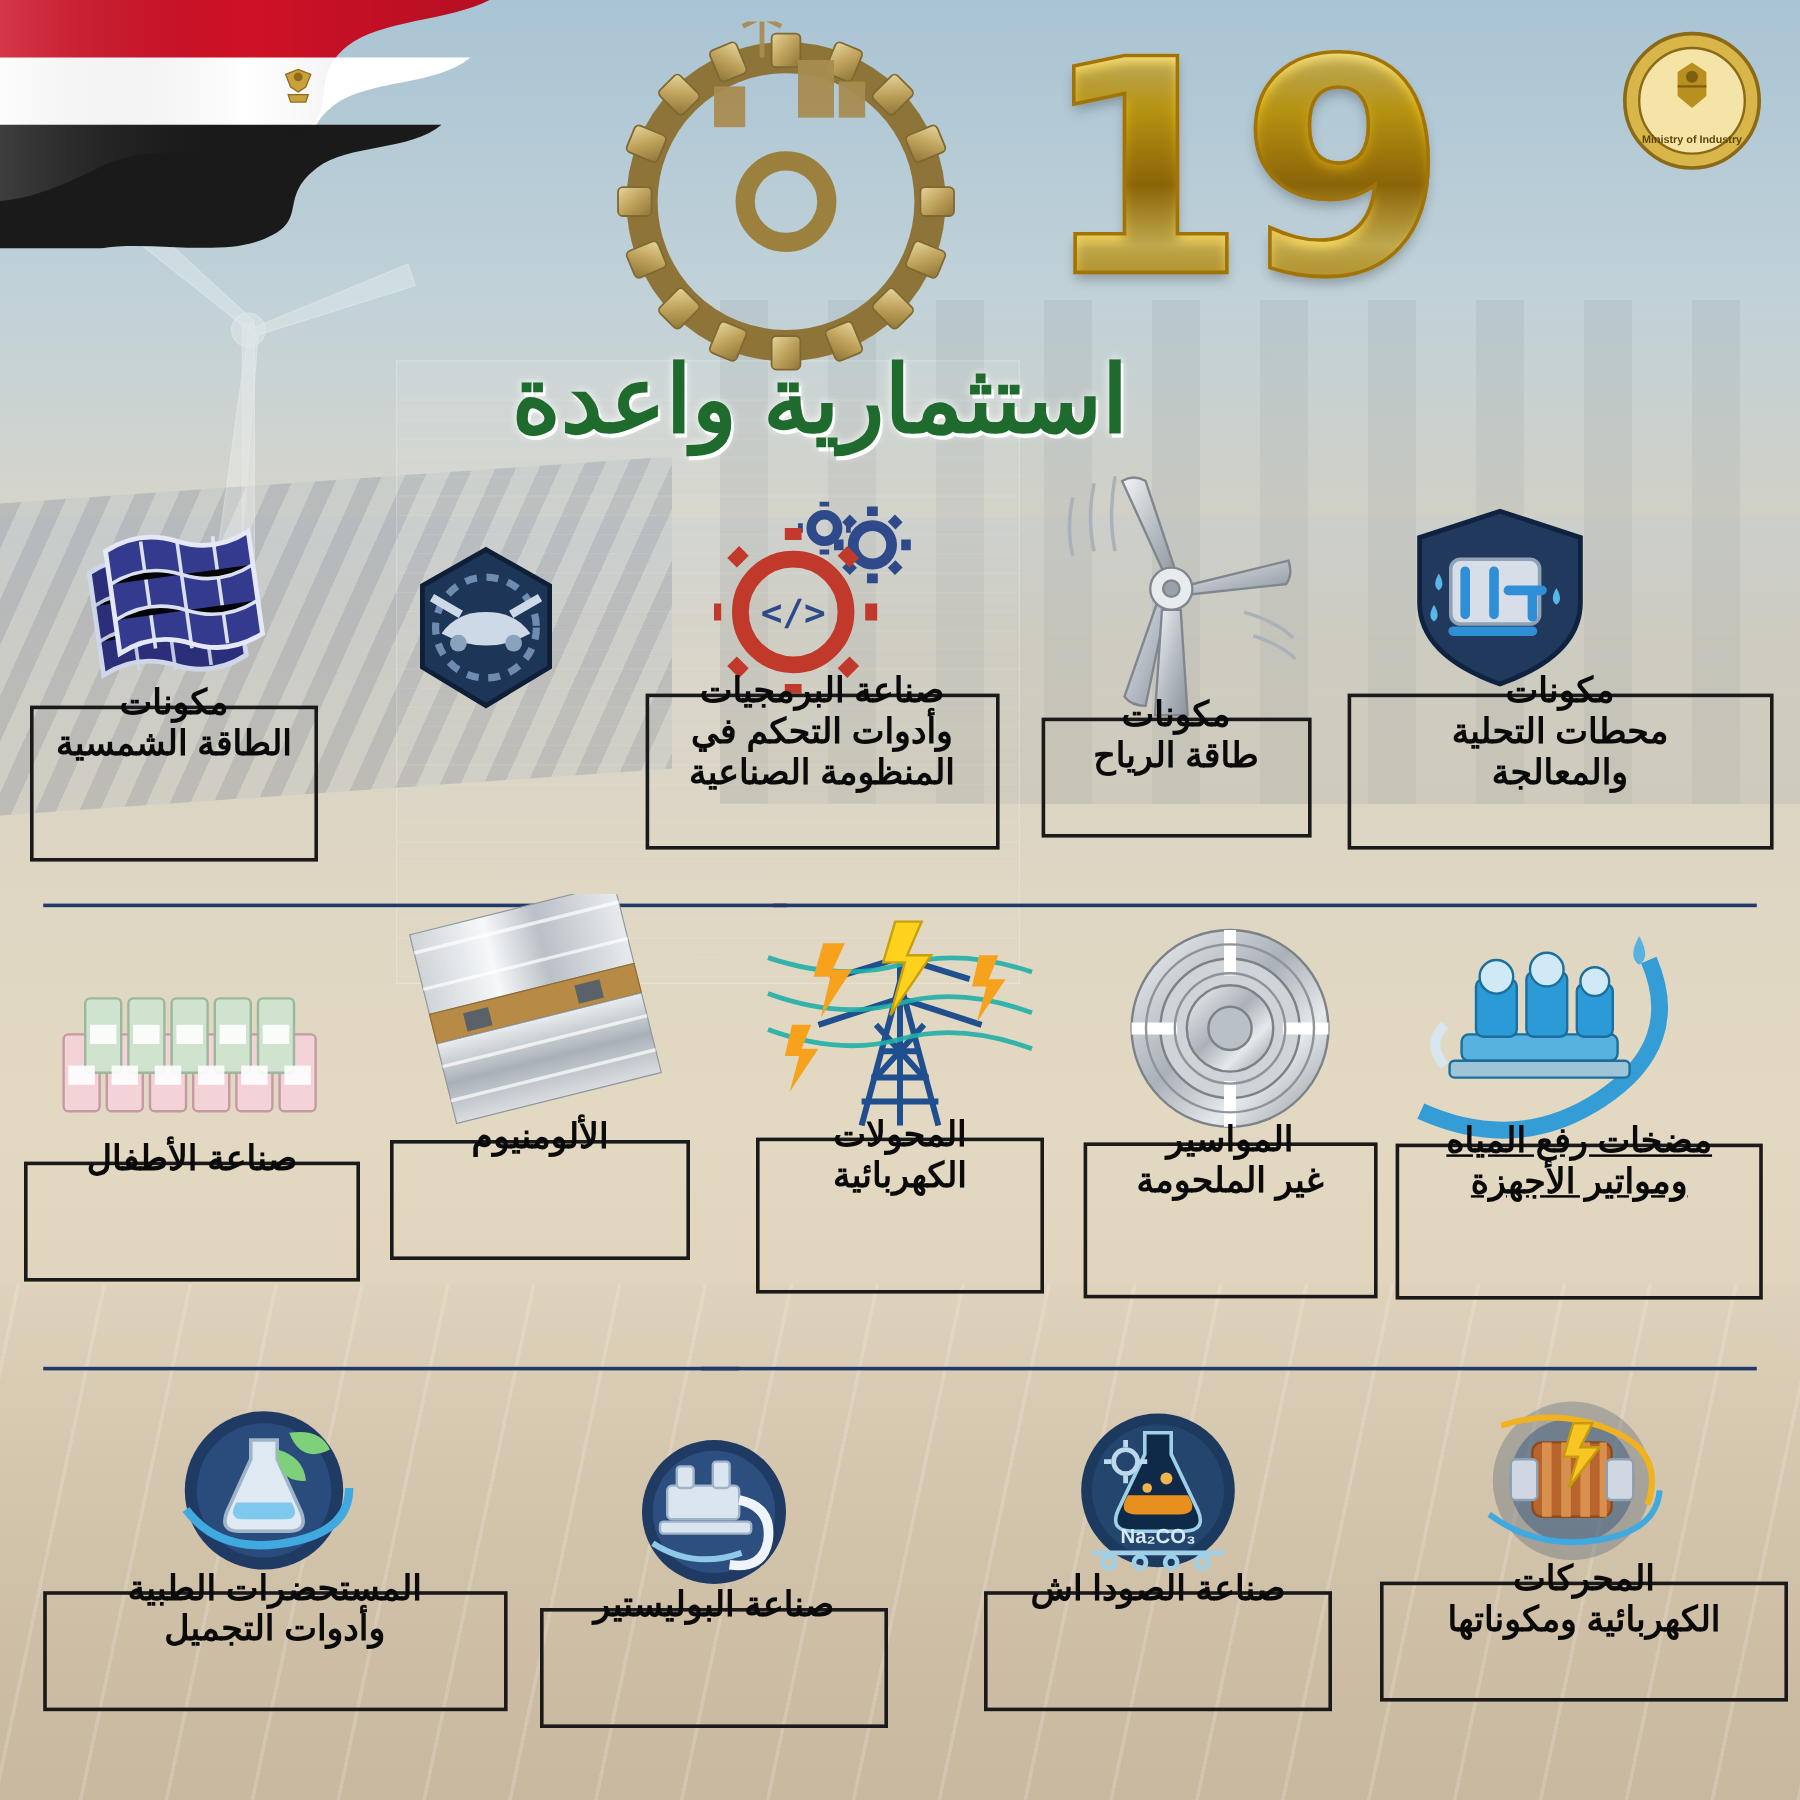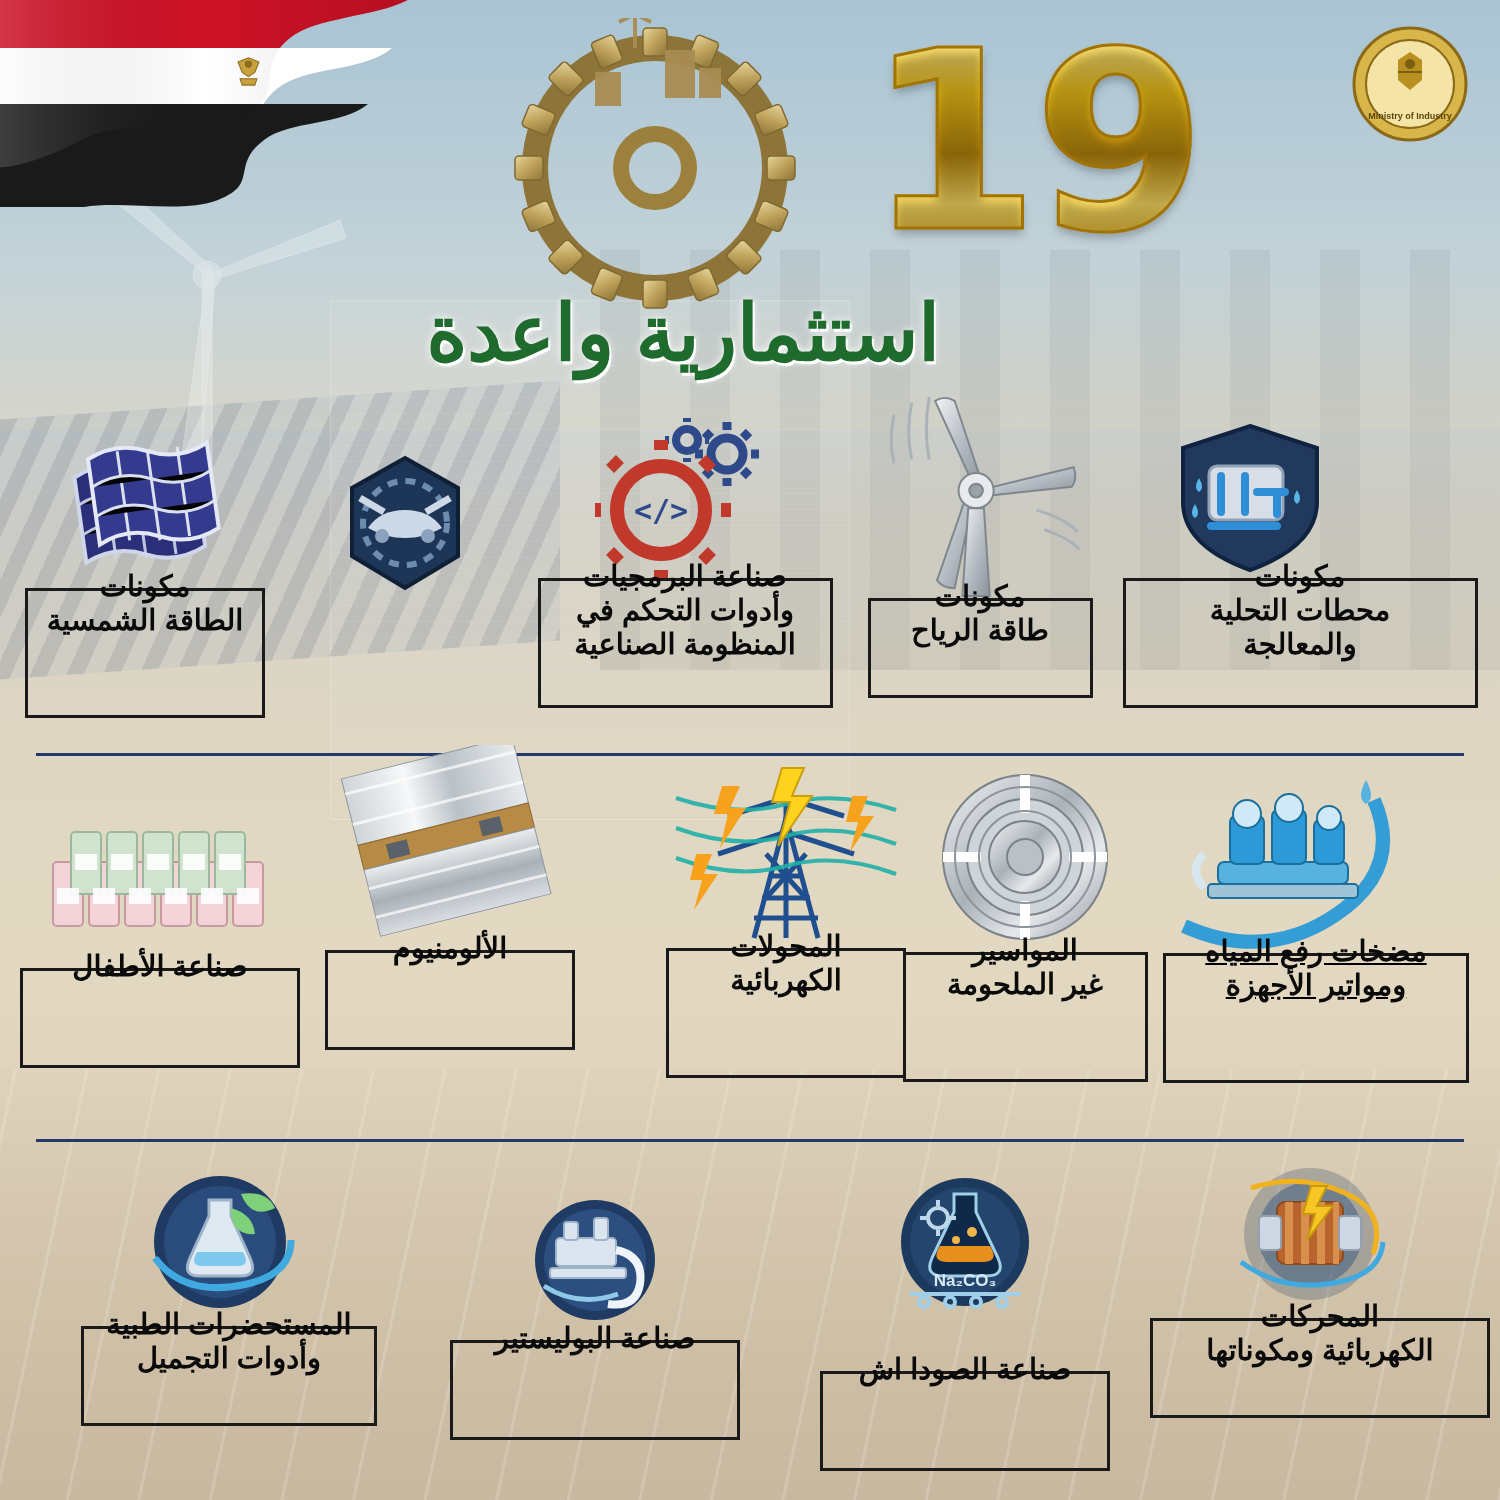--- a/index.html
+++ b/index.html
@@ -466,21 +466,21 @@
           </g>
         </svg>
       </div>
       <div class="label-wrap" style="width:250px">
         <div class="label-box">
           <span class="label-text" style="white-space:pre-line">الألومنيوم</span>
         </div>
       </div>
     </div>
 
-    <div class="card" style="right:584px; top:-10px; width:260px;">
+    <div class="card" style="right:620px; top:-10px; width:260px;">
       <div class="icon-wrap" style="height:190px">
         <svg viewBox="0 0 240 190" width="240" height="190">
           <g stroke="#1f4f8f" stroke-width="5" fill="none">
             <path d="M120 16 L120 180"></path>
             <path d="M120 40 L62 58 M120 40 L178 58"></path>
             <path d="M120 74 L52 96 M120 74 L188 96"></path>
             <path d="M88 180 L120 60 L152 180"></path>
             <path d="M96 140 h48 M88 160 h64 M104 118 h32"></path>
             <path d="M100 96 l40 44 M140 96 l-40 44"></path>
           </g>
@@ -588,21 +588,21 @@
             <path d="M20 92 q30 40 92 26 q44 -10 44 -44"></path>
           </g>
           <path d="M74 34 h22 v16 l20 44 q6 16 -10 16 H64 q-16 0 -10 -16 l20 -44 Z" fill="#dfe9f2" stroke="#9fb4c9" stroke-width="3"></path>
           <path d="M62 86 h46 q8 14 -6 14 H68 q-14 0 -6 -14 Z" fill="#7fc8ee"></path>
           <g fill="#7ed07a">
             <path d="M106 28 q26 -4 34 14 q-24 12 -34 -14"></path>
             <path d="M96 42 q22 6 24 26 q-24 2 -24 -26"></path>
           </g>
         </svg>
       </div>
-      <div class="label-wrap" style="width:296px; margin-right:-18px;border-radius:20px;">
+      <div class="label-wrap" style="width:387px; margin-right:-18px;border-radius:20px;">
         <div class="label-box">
           <span class="label-text" style="white-space:pre-line">المستحضرات الطبية
 وأدوات التجميل</span>
         </div>
       </div>
     </div>
 
     <div class="card" style="right:760px; top:24px; width:290px;">
       <div class="icon-wrap">
         <svg viewBox="0 0 170 150" width="170" height="150">
@@ -622,21 +622,21 @@
           </g>
         </svg>
       </div>
       <div class="label-wrap" style="width:290px">
         <div class="label-box">
           <span class="label-text" style="white-space:pre-line">صناعة البوليستير</span>
         </div>
       </div>
     </div>
 
-    <div class="card" style="right:390px; top:10px; width:290px;gap:45px;">
+    <div class="card" style="right:390px; top:10px; width:290px;">
       <div class="icon-wrap">
         <svg viewBox="0 0 170 160" width="170" height="160">
           <circle cx="85" cy="76" r="64" fill="#1b3a5e"></circle>
           <circle cx="85" cy="76" r="55" fill="#24456d"></circle>
           <path d="M74 28 h22 v18 l22 46 q8 18 -12 18 H64 q-20 0 -12 -18 l22 -46 Z" fill="#0f2a49" stroke="#9fd0e8" stroke-width="3"></path>
           <path d="M60 80 h50 q10 16 -8 16 H68 q-18 0 -8 -16 Z" fill="#e8901e"></path>
           <circle cx="92" cy="66" r="5" fill="#f0b44d"></circle>
           <circle cx="76" cy="74" r="4" fill="#f0b44d"></circle>
           <g fill="none" stroke="#bcd8ea" stroke-width="4">
             <circle cx="58" cy="52" r="10"></circle>

